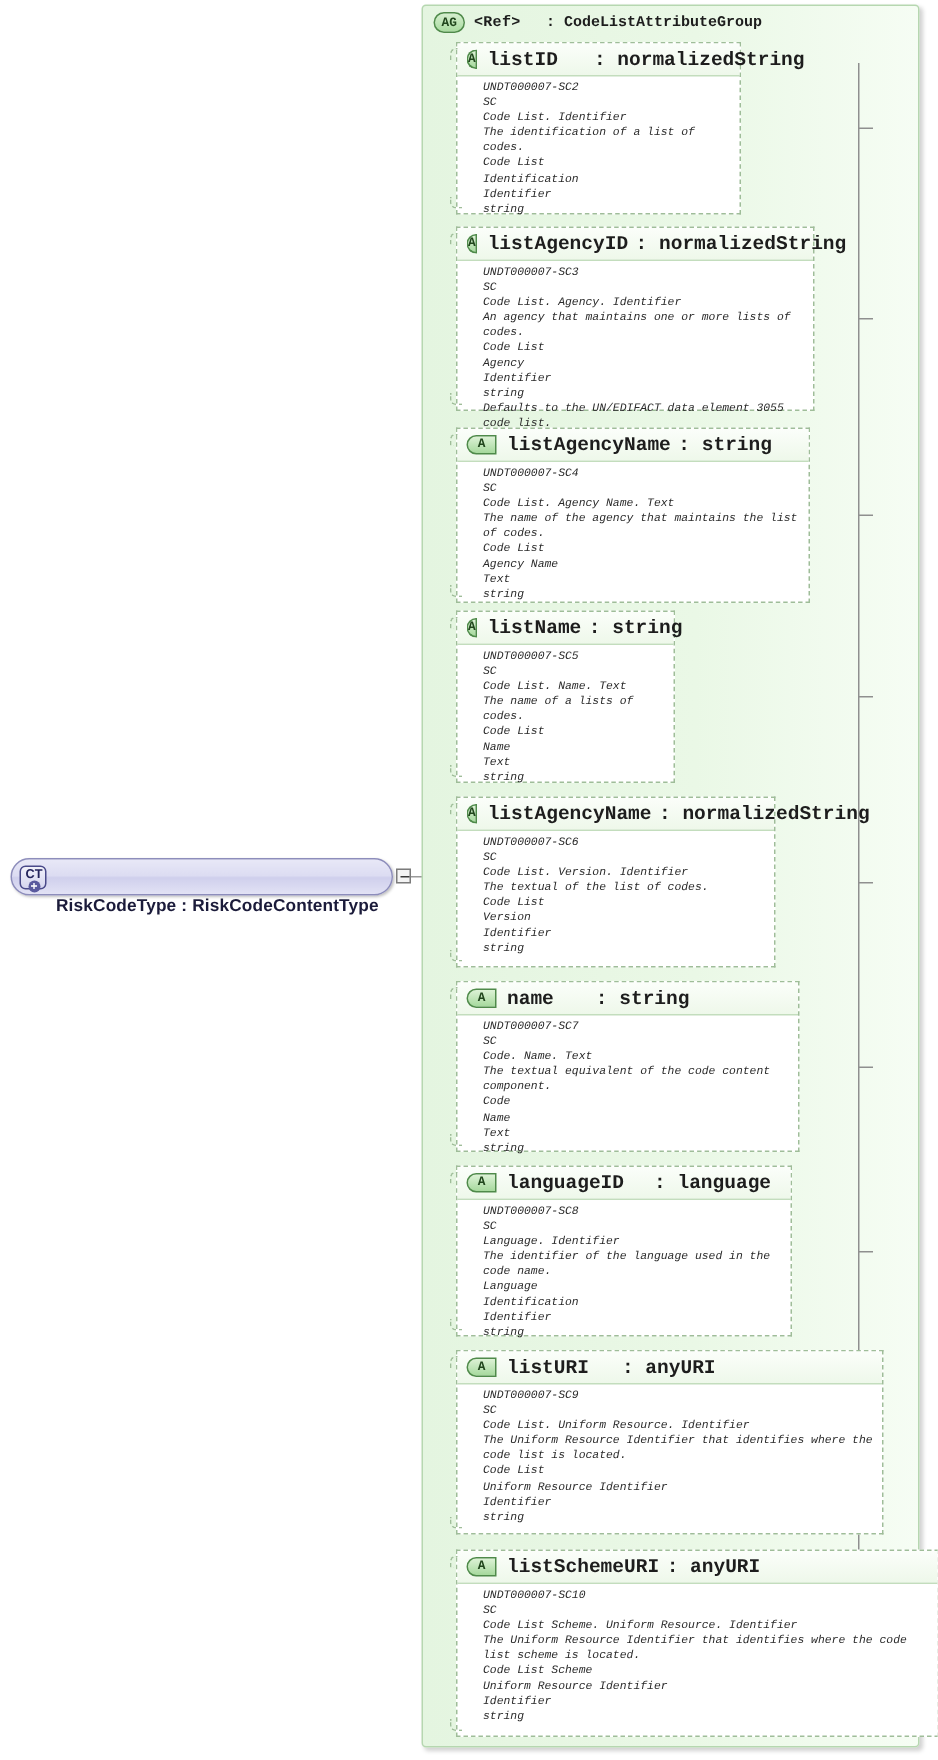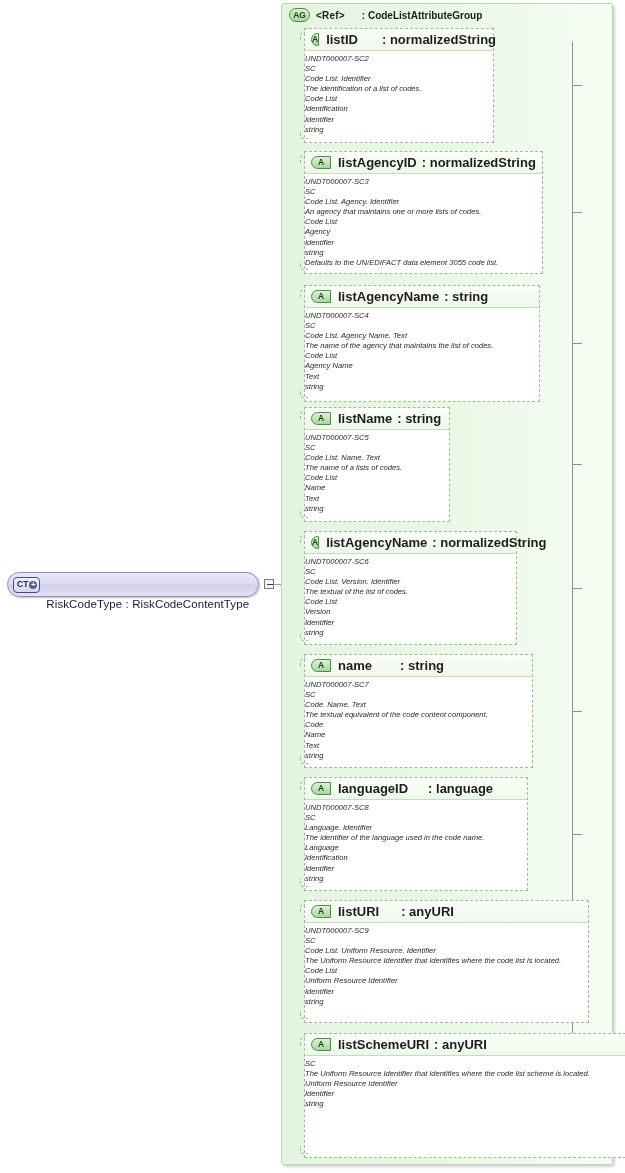--- a/index.html
+++ b/index.html
@@ -24,38 +24,39 @@
     gap: 6px;
     padding: 0 9px 0 5px;
     border: 1px solid #8d8dbb;
     border-radius: 13px;
     background: linear-gradient(to bottom, #e8e8f7 0%, #dcdcf2 48%, #cfcfec 52%, #e2e2f5 100%);
     box-shadow: 1px 1px 2px rgba(0,0,0,0.25);
     white-space: nowrap;
   }
   #ct-node .ct-label {
     font-size: 11.5px;
-    font-weight: normal;
+    font-weight: bold;
     color: #1b1b3a;
     letter-spacing: .1px;
     margin-top: 38px;
   }
   .ct-badge {
     display: inline-flex;
     align-items: center;
     height: 14px;
     padding: 0 2px 0 3px;
     border: 1px solid #4a4a8a;
     border-radius: 4px;
     background: linear-gradient(to bottom,#f2f2fb,#d5d5ef);
     font-size: 8.5px;
     font-weight: bold;
     color: #24245c;
     line-height: 1;
     gap: 1px;
+    flex-direction: column;
   }
   .ct-badge .plus {
     display: inline-block;
     width: 8px; height: 8px;
     border-radius: 50%;
     background: #5a5a9e;
     color: #fff;
     font-size: 8px;
     line-height: 8px;
     text-align: center;
@@ -91,20 +92,21 @@
   
   #ag-group {
     position: absolute;
     left: 281px; top: 3px;
     width: 332px; height: 1162px;
     box-sizing: border-box;
     border: 1px solid #b6d7b0;
     border-radius: 3px;
     background: linear-gradient(to right, #e4f5e0 0%, #eaf8e6 55%, #f6fdf4 100%);
     box-shadow: 2px 2px 3px rgba(0,0,0,0.18);
+    font-family: Liberation Mono, monospace;
   }
   #ag-header {
     position: absolute;
     left: 7px; top: 4px;
     display: flex;
     align-items: center;
     gap: 6px;
     white-space: nowrap;
   }
   .ag-badge {
@@ -180,21 +182,21 @@
     line-height: 1;
   }
   .attr-name {
     font-size: 13px;
     font-weight: bold;
     color: #1d1d1d;
   }
   .attr-name .nm { display:inline-block; }
   .attr-name .ty { display:inline-block; }
   .attr-body {
-    padding: 3px 5px 4px 0;
+    padding: 3px 5px 4px 17px;
     font-size: 7.6px;
     font-style: italic;
     color: #2a2a2a;
     line-height: 1.33;
   }
   .attr-body div { white-space: normal; }
 
   
   .attr-box::before {
     content: "";
@@ -377,20 +379,23 @@
         <div>Identifier</div>
         <div>string</div>
       </div>
     </div>
     <div class="attr-box" style="left: 22px; top: 1029px; width: 322px; height: 125px;">
       <div class="attr-head">
         <span class="a-badge">A</span>
         <span class="attr-name"><span class="nm">listSchemeURI</span><span class="ty" style="padding-left: 5px;">: anyURI</span></span>
       </div>
       <div class="attr-body">
-        <div>SC</div>
+        <div>UNDT000007-SC10</div>
+        <div>SC</div>
+        <div>Code List Scheme. Uniform Resource. Identifier</div>
         <div>The Uniform Resource Identifier that identifies where the code list scheme is located.</div>
+        <div>Code List Scheme</div>
         <div>Uniform Resource Identifier</div>
         <div>Identifier</div>
         <div>string</div>
       </div>
     </div>
   </div>
 
 </body></html>

